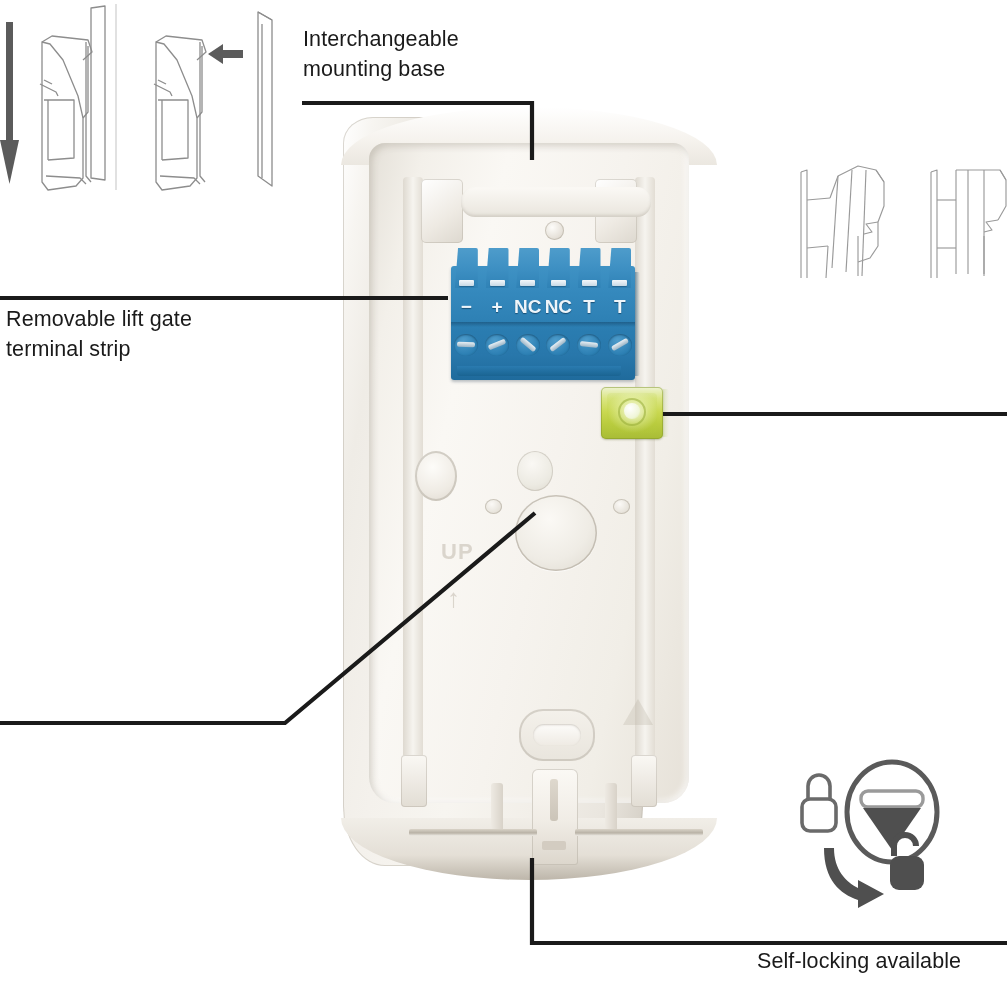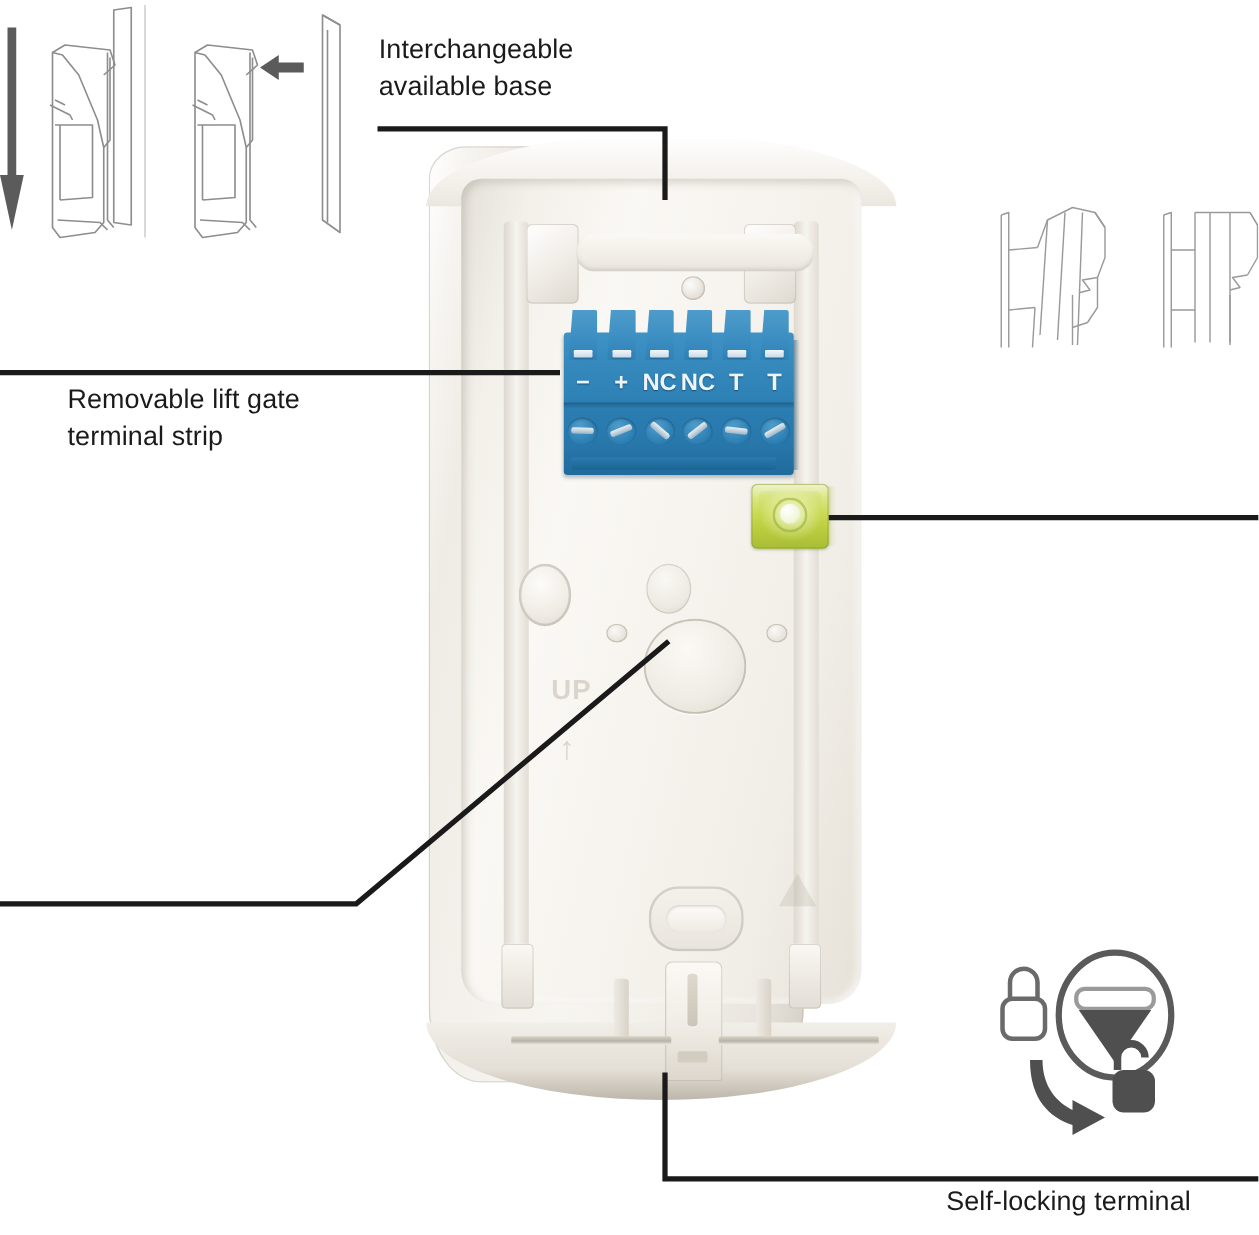--- a/index.html
+++ b/index.html
@@ -32,21 +32,21 @@
     position: absolute;
     color: #1a1a1a;
     font-family: "Liberation Sans", sans-serif;
     font-size: 21.5px;
     line-height: 30px;
     letter-spacing: 0.1px;
     white-space: pre-line;
     font-weight: 400;
   }
   #lbl-interchangeable { left: 303px; top: 24px; }
-  #lbl-terminal       { left: 6px;   top: 304px; margin-left: 48px; }
+  #lbl-terminal       { left: 6px;   top: 304px; }
   #lbl-bubble         { left: 793px; top: 341px; }
   #lbl-mounts         { left: 2px;   top: 730px; }
   #lbl-selflock       { left: 757px; top: 946px; }
 
   
   #photo {
     position: absolute;
     left: 343px;
     top: 117px;
     width: 300px;
@@ -588,23 +588,23 @@
 
       <g>
         <path d="M894,856 L894,846 A11,11 0 0,1 916,846" fill="none" stroke="#4f4f4f" stroke-width="6"></path>
         <rect x="890" y="856" width="34" height="34" rx="9" fill="#4f4f4f"></rect>
       </g>
     </g>
   </svg>
 
   <div class="layer" id="label-layer">
     <div class="callout" id="lbl-interchangeable">Interchangeable
-available base</div>
+mounting base</div>
 
     <div class="callout" id="lbl-terminal">Removable lift gate
 terminal strip</div>
 
 
 
-    <div class="callout" id="lbl-selflock">Self-locking terminal</div>
+    <div class="callout" id="lbl-selflock">Self-locking available</div>
   </div>
 
 </div>
 
 </body></html>

